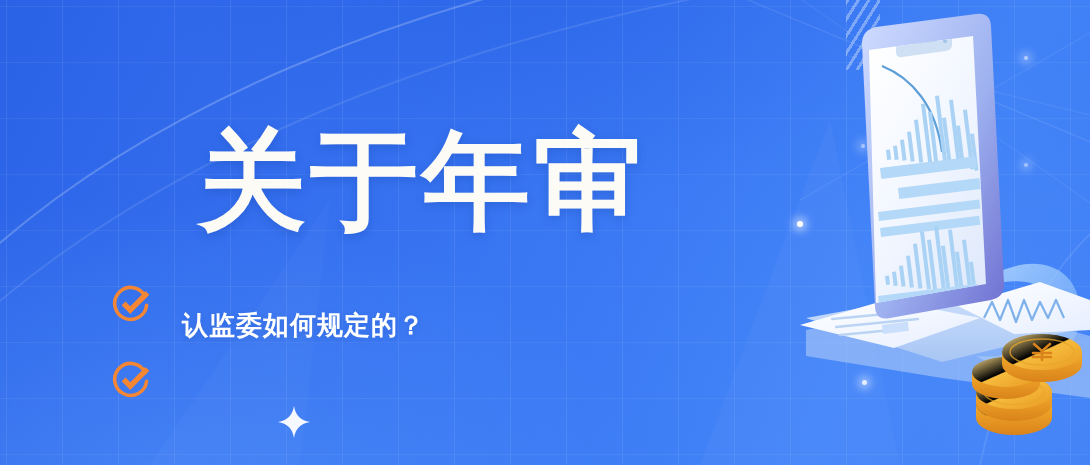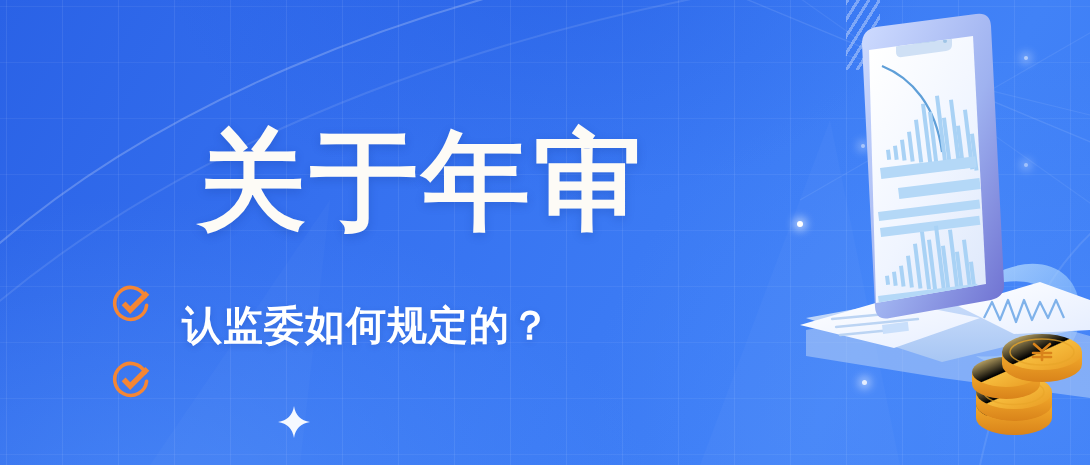--- a/index.html
+++ b/index.html
@@ -109,21 +109,21 @@
 
   .check-icon {
     width: 40px;
     height: 40px;
     flex: 0 0 40px;
     display: block;
   }
 
   .bullet-text {
     margin-left: 30px;
-    font-size: 40px;
+    font-size: 26px;
     font-weight: 700;
     color: #ffffff;
     letter-spacing: 1px;
     line-height: 40px;
     white-space: nowrap;
     text-shadow: 0 2px 6px rgba(14,50,140,0.18);
     margin-top: 44px;
   }
 
   

